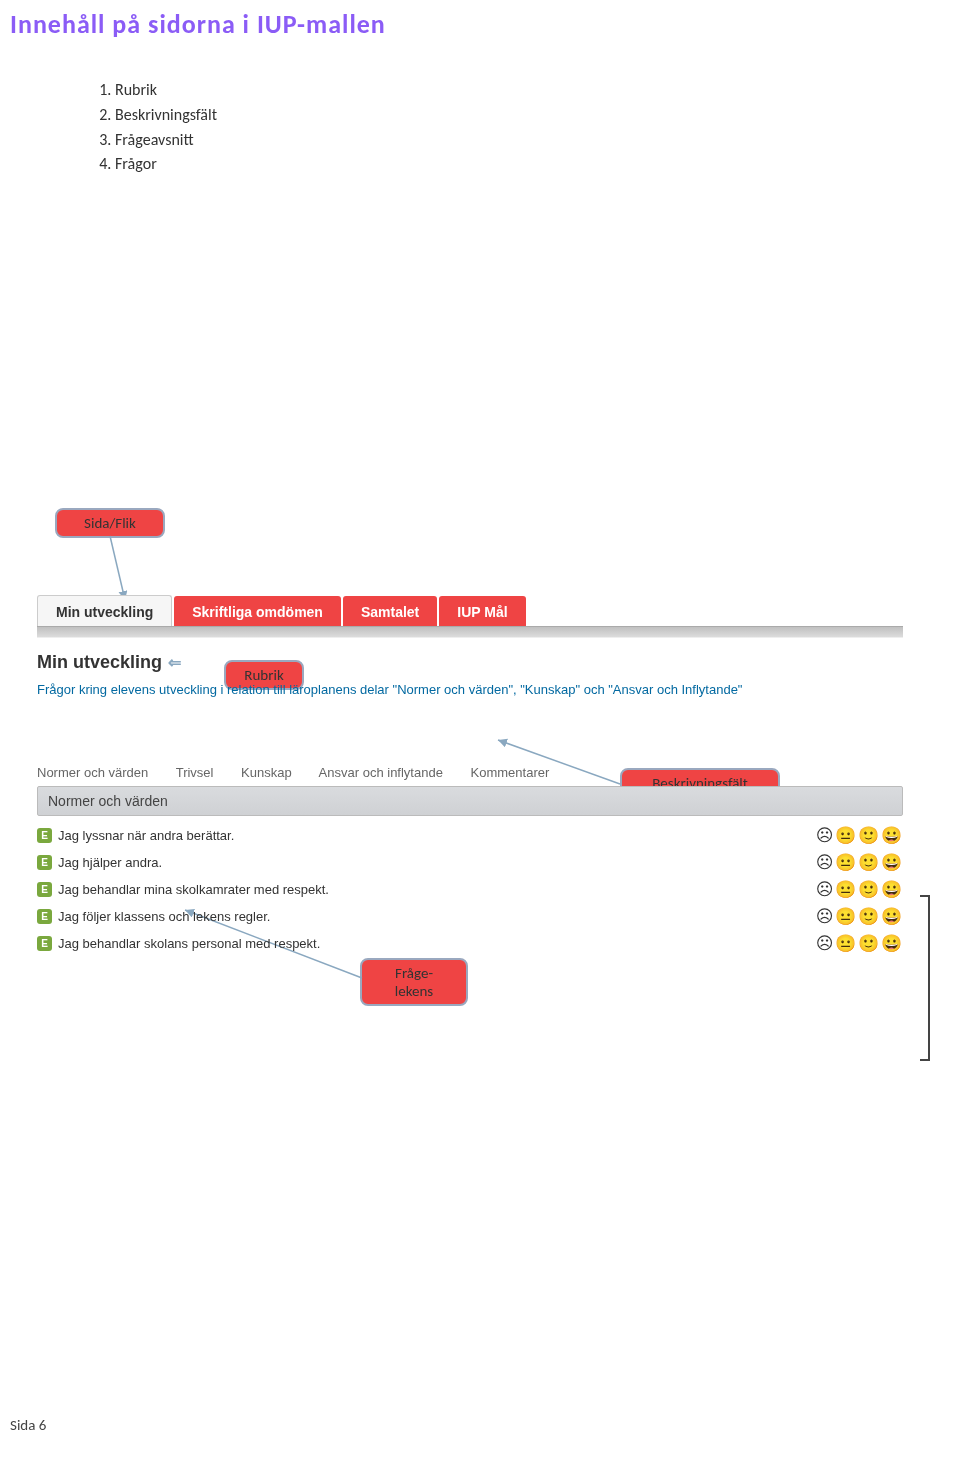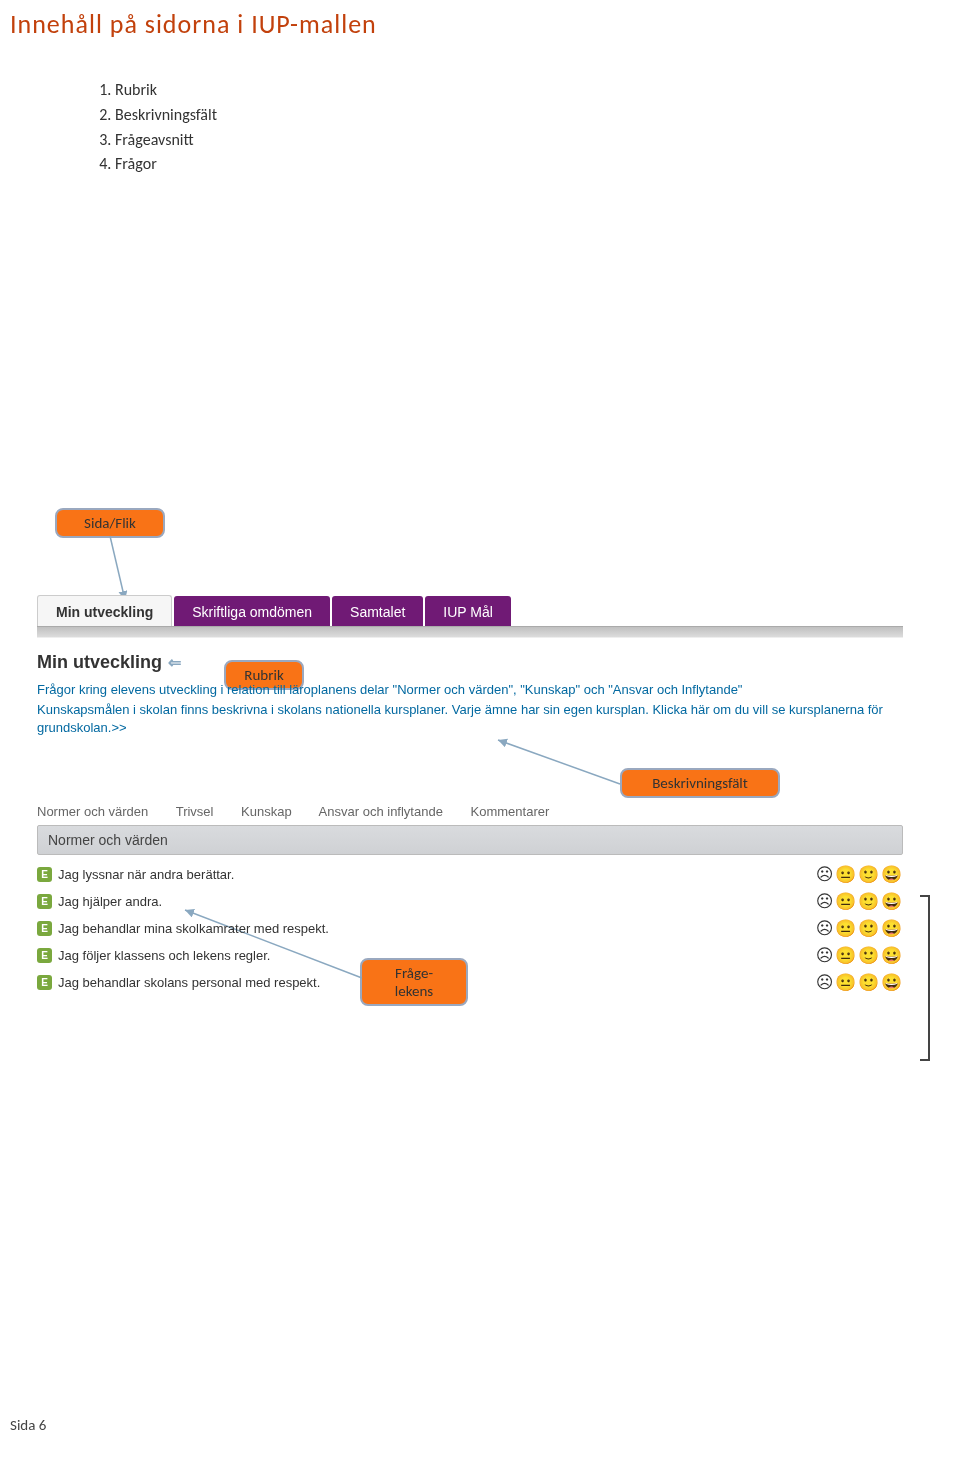--- a/index.html
+++ b/index.html
@@ -6,40 +6,40 @@
   body {
     width: 960px;
     height: 1470px;
     background: #fff;
     font-family: Calibri, Arial, sans-serif;
     color: #333;
     position: relative;
   }
   .page-title {
     font-family: "Trebuchet MS", Calibri, sans-serif;
-    color: #c2410c;
+    color: #8b5cf6;
     font-size: 26px;
     letter-spacing: 1px;
     padding: 8px 16px 0 10px;
-    font-weight: normal;
+    font-weight: bold;
   }
   .content-list {
     margin: 38px 0 0 95px;
     font-size: 16px;
     line-height: 1.55;
   }
   .content-list ol { list-style: decimal; padding-left: 20px; }
   .content-list ul { list-style: disc; margin: 4px 0 0 50px; }
   .content-list ul li { padding: 1px 0; }
 
   .callout {
     position: absolute;
     border: 2px solid #9aa8bf;
     border-radius: 8px;
-    background: #f97316;
+    background: #ef4444;
     font-size: 15px;
     padding: 4px 10px;
     text-align: center;
     color: #333;
   }
   .sida-flik { top: 508px; left: 55px; width: 110px; }
   .rubrik    { top: 660px; left: 224px; width: 80px; }
   .beskr     { top: 768px; left: 620px; width: 160px; }
   .frage-avs { top: 958px; left: 360px; width: 108px; line-height: 1.2; }
 
@@ -57,23 +57,24 @@
   .tabs-row {
     display: flex;
     align-items: flex-end;
     background: #fff;
   }
   .tab {
     padding: 8px 18px 6px 18px;
     font-size: 14px;
     border-radius: 3px 3px 0 0;
     margin-right: 2px;
-    background: #701a75;
+    background: #ef4444;
     color: #fff;
     cursor: pointer;
+    font-weight: bold;
   }
   .tab.active {
     background: #f6f6f6;
     color: #333;
     border: 1px solid #ccc;
     border-bottom: none;
     font-weight: bold;
   }
   .tabs-underbar {
     height: 12px;
@@ -206,21 +207,20 @@
   </div>
   <div class="tabs-underbar"></div>
 
   <div class="section-heading">
     <span>Min utveckling</span>
     <span class="arrow-left-icon">⇐</span>
   </div>
 
   <div class="desc-text">
     <p>Frågor kring elevens utveckling i relation till läroplanens delar "Normer och värden", "Kunskap" och "Ansvar och Inflytande"</p>
-    <p>Kunskapsmålen i skolan finns beskrivna i skolans nationella kursplaner. Varje ämne har sin egen kursplan. Klicka här om du vill se kursplanerna för grundskolan.&gt;&gt;</p>
   </div>
 
   <div class="subtabs">
     <span>Normer och värden</span>
     <span>Trivsel</span>
     <span>Kunskap</span>
     <span>Ansvar och inflytande</span>
     <span>Kommentarer</span>
   </div>
 

